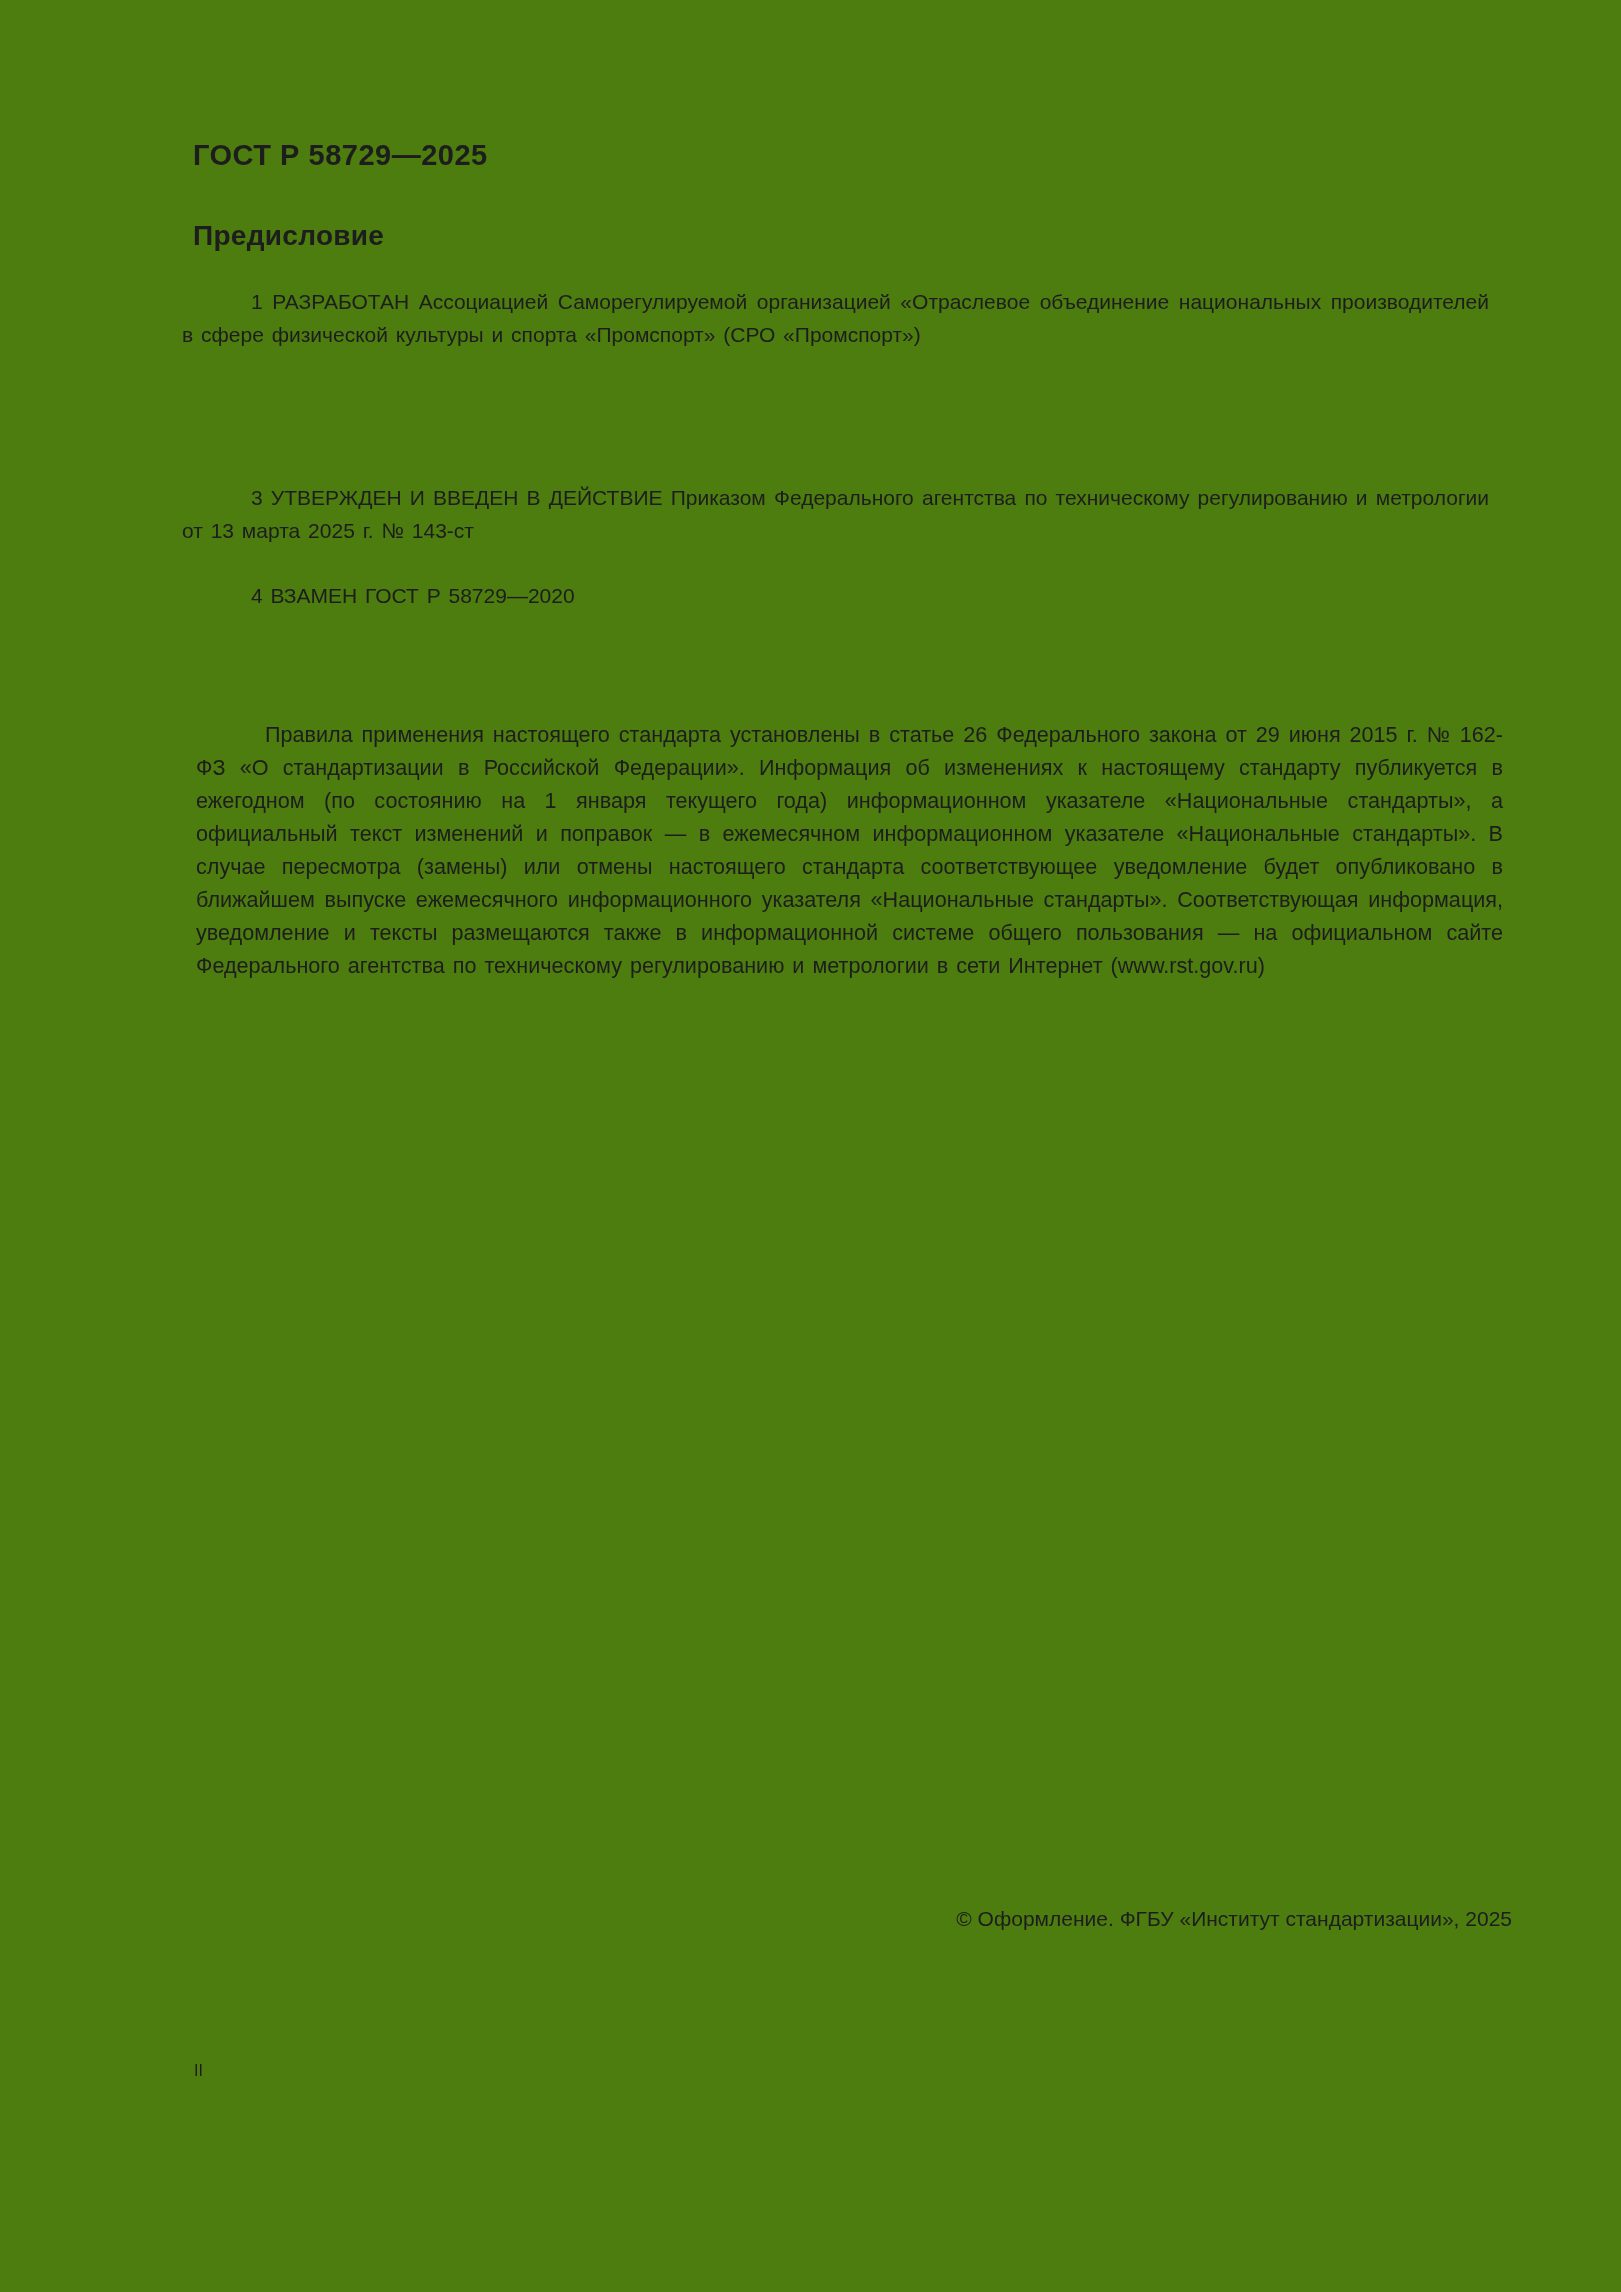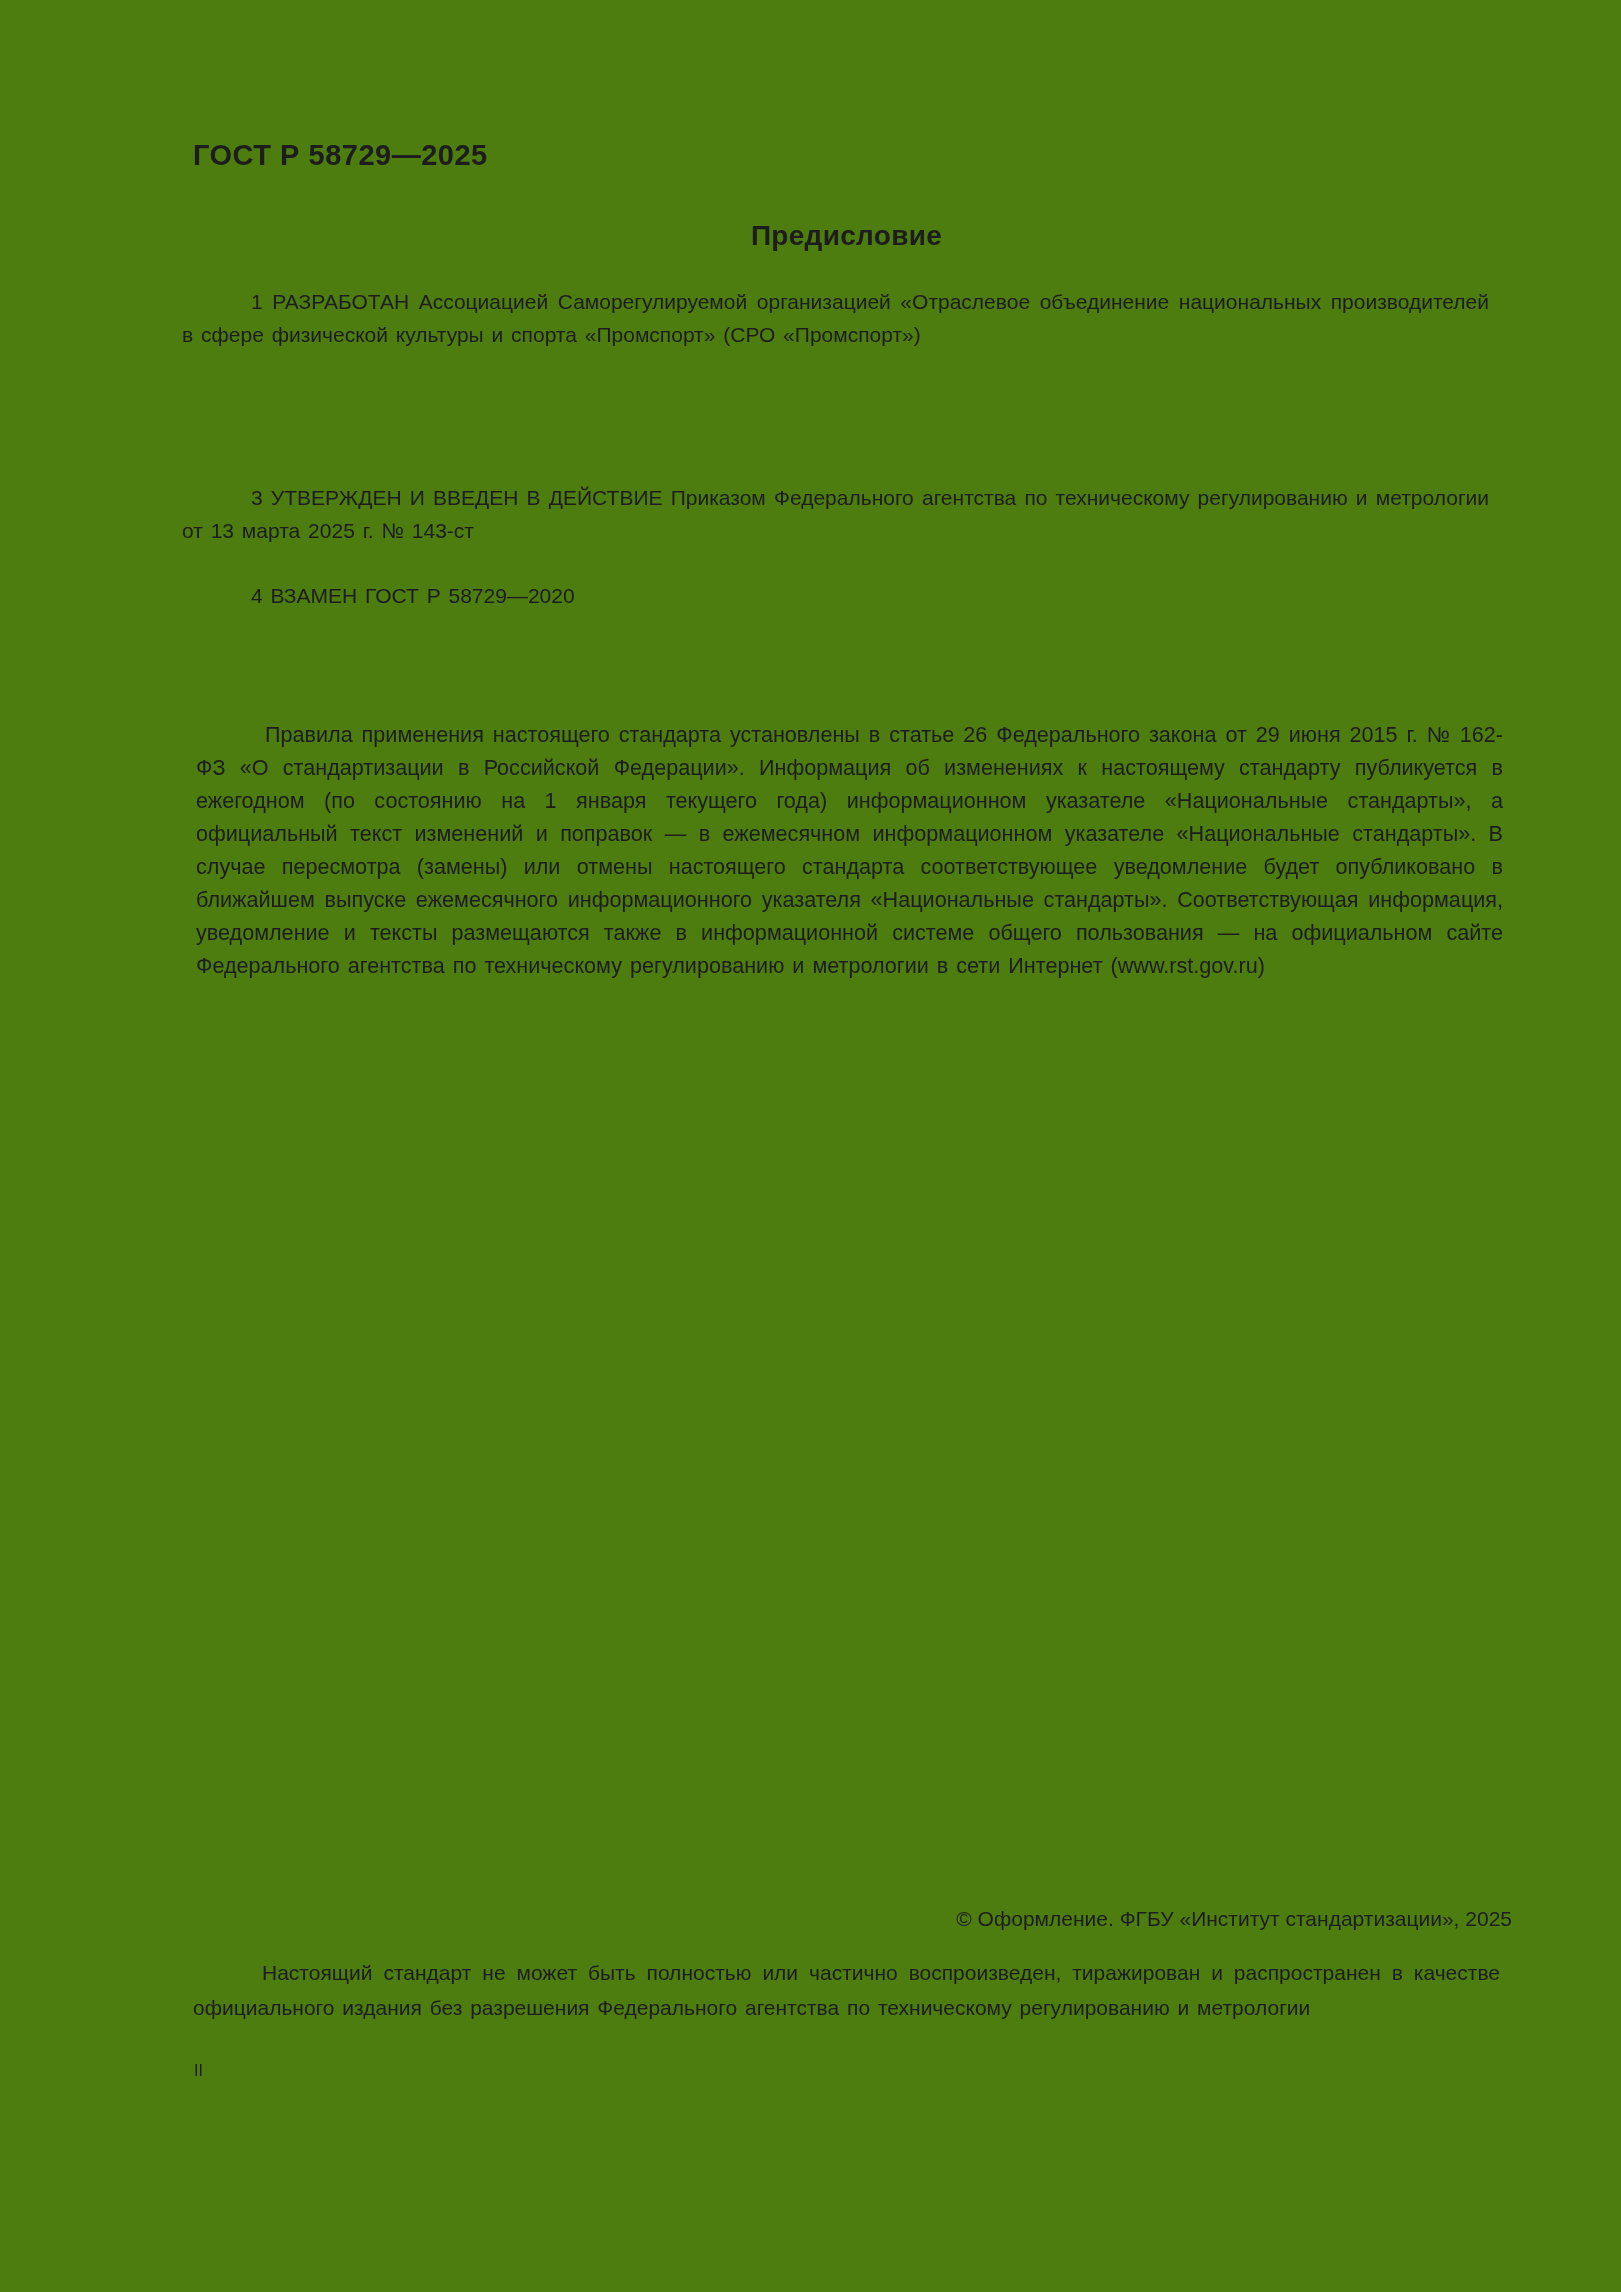--- a/index.html
+++ b/index.html
@@ -23,21 +23,20 @@
     font-size: 29px;
     font-weight: 700;
     letter-spacing: 0.5px;
     white-space: nowrap;
   }
   .doc-title {
     position: absolute;
     left: 193px;
     top: 220px;
     width: 1307px;
-    text-align: center;
     font-size: 28px;
     font-weight: 700;
     letter-spacing: 0.3px;
   }
   .para {
     position: absolute;
     left: 182px;
     width: 1307px;
     margin: 0;
     font-size: 21px;
@@ -104,18 +103,17 @@
 
 
   <p class="para fw-3">3  УТВЕРЖДЕН И ВВЕДЕН В ДЕЙСТВИЕ Приказом Федерального агентства по техническому регулированию и метрологии от 13 марта 2025 г. № 143-ст</p>
 
   <p class="para fw-4">4  ВЗАМЕН ГОСТ Р 58729—2020</p>
 
   <p class="legal-note">Правила применения настоящего стандарта установлены в статье 26 Федерального закона от 29 июня 2015 г. № 162-ФЗ «О стандартизации в Российской Федерации». Информация об изменениях к настоящему стандарту публикуется в ежегодном (по состоянию на 1 января текущего года) информационном указателе «Национальные стандарты», а официальный текст изменений и поправок — в ежемесячном информационном указателе «Национальные стандарты». В случае пересмотра (замены) или отмены настоящего стандарта соответствующее уведомление будет опубликовано в ближайшем выпуске ежемесячного информационного указателя «Национальные стандарты». Соответствующая информация, уведомление и тексты размещаются также в информационной системе общего пользования — на официальном сайте Федерального агентства по техническому регулированию и метрологии в сети Интернет (www.rst.gov.ru)</p>
 
   <p class="copyright">© Оформление. ФГБУ «Институт стандартизации», 2025</p>
 
-  <p class="restriction">Настоящий стандарт не может быть полностью или частично воспроизведен, тиражирован и распространен в качестве официального издания без разрешения Федерального агентства по техническому регулированию и метрологии</p>
 
   <div class="page-number">II</div>
 
 </div>
 
 
 </body></html>

